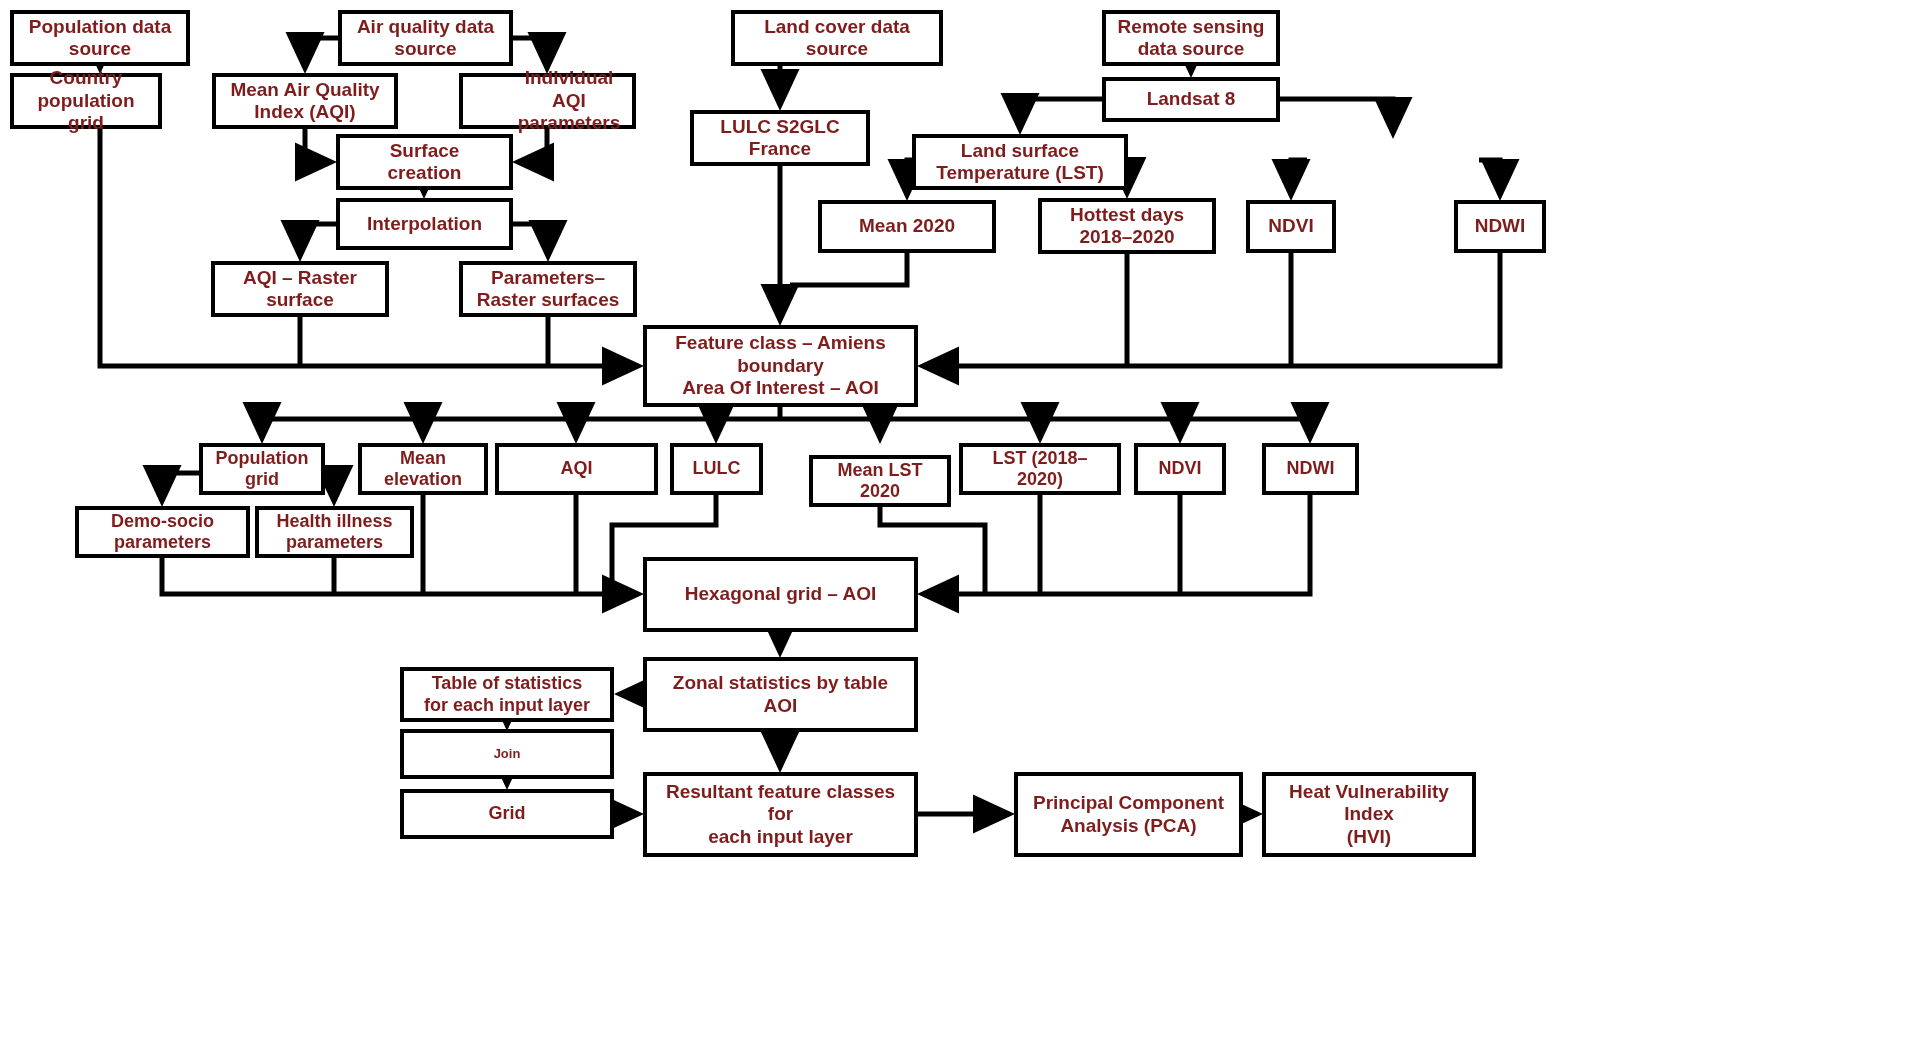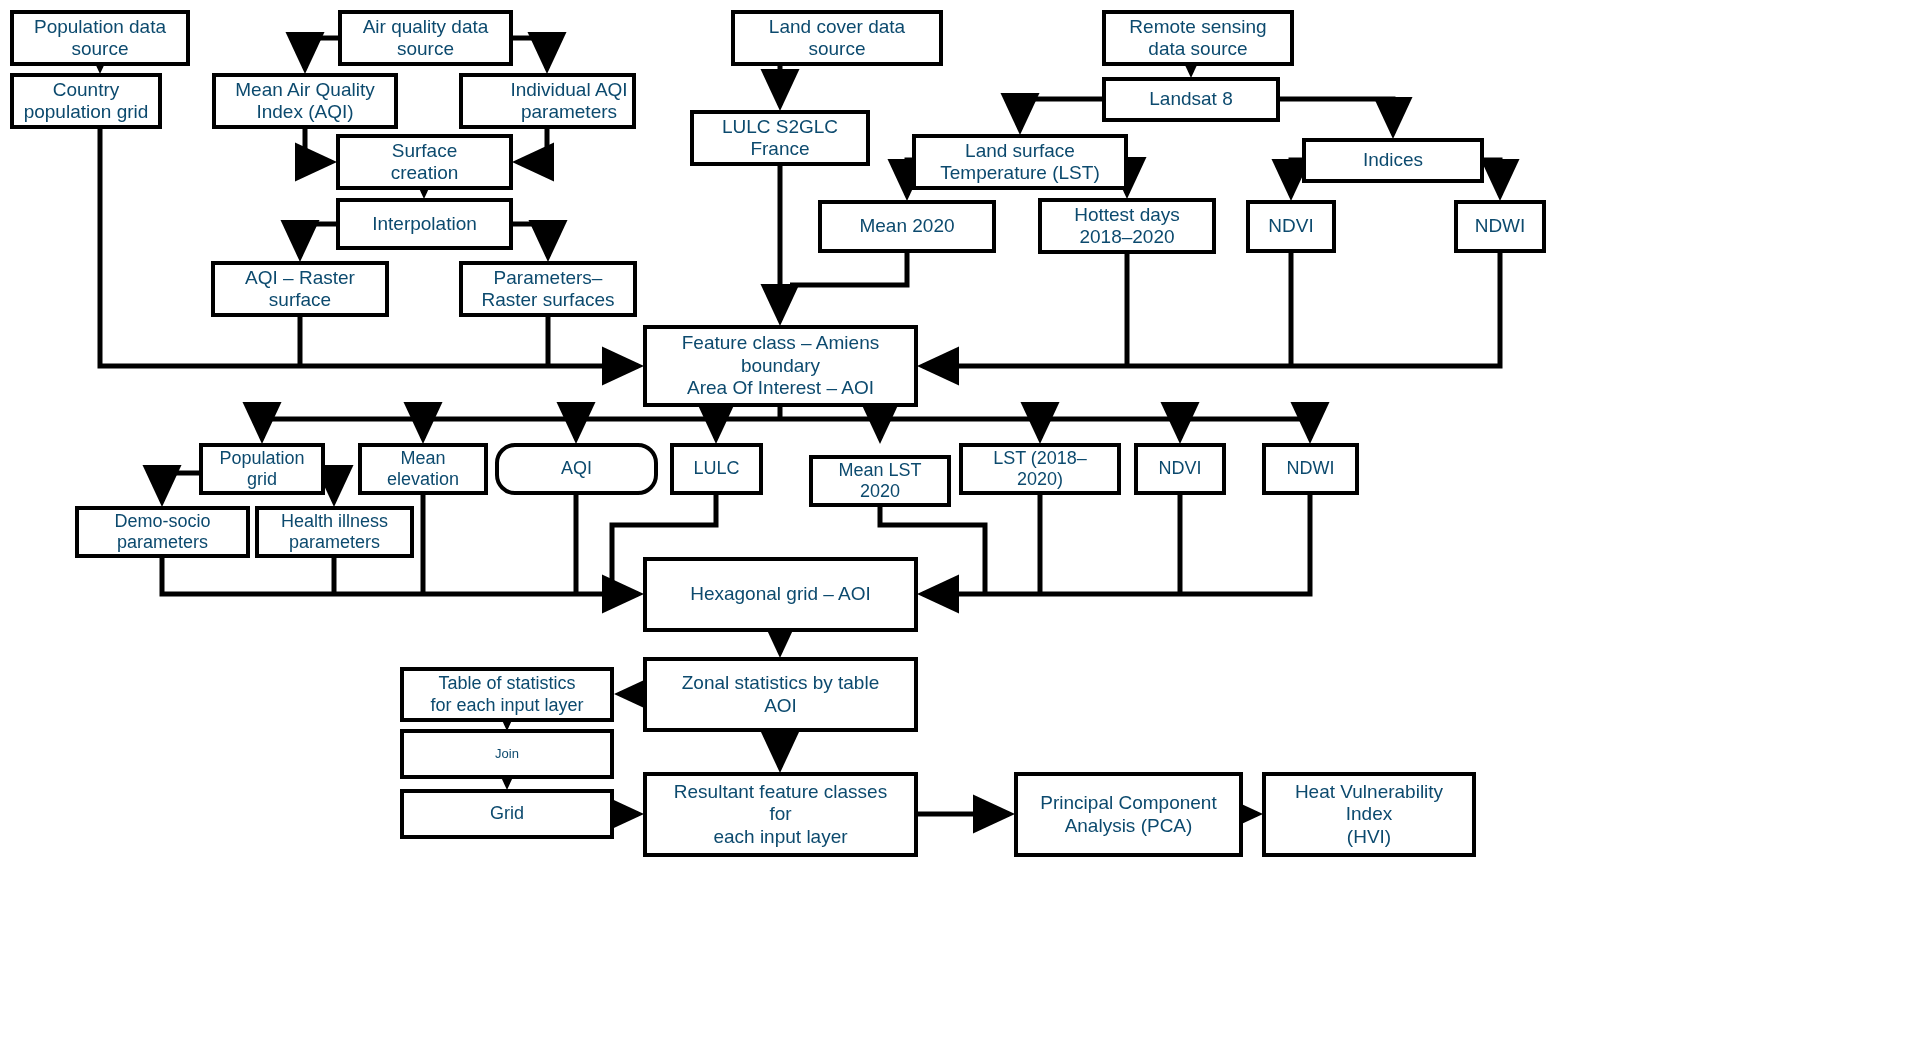--- a/index.html
+++ b/index.html
@@ -24,22 +24,22 @@
   }
   .node {
     position: absolute;
     box-sizing: border-box;
     background: #ffffff;
     border: 4px solid #000000;
     display: flex;
     align-items: center;
     justify-content: center;
     text-align: center;
-    color: #0c4a6e;
-    font-weight: normal;
+    color: #7f1d1d;
+    font-weight: bold;
     line-height: 1.18;
     padding: 2px 4px;
     z-index: 5;
   }
   .node .lbl {
     display: block;
     width: 100%;
     white-space: pre-line;
   }
 </style>
@@ -188,33 +188,30 @@
 
   <div class="node" style="left: 690px; top: 10px; width: 212px; height: 56px; font-size: 19px; margin-left: 41px;">
     <span class="lbl">Land cover data
 source</span>
   </div>
   <div class="node" style="left: 690px; top: 110px; width: 180px; height: 56px; font-size: 19px;">
     <span class="lbl">LULC S2GLC
 France</span>
   </div>
 
-  <div class="node" style="left: 1102px; top: 10px; width: 192px; height: 56px; font-size: 19px;">
+  <div class="node" style="left: 1102px; top: 10px; width: 178px; height: 56px; font-size: 19px;">
     <span class="lbl">Remote sensing
 data source</span>
   </div>
   <div class="node" style="left: 1102px; top: 77px; width: 178px; height: 45px; font-size: 19px;">
     <span class="lbl">Landsat 8</span>
   </div>
   <div class="node" style="left: 912px; top: 134px; width: 216px; height: 56px; font-size: 19px;">
     <span class="lbl">Land surface
 Temperature (LST)</span>
-  </div>
-  <div class="node" style="left: 1302px; top: 138px; width: 182px; height: 45px; font-size: 19px;">
-    <span class="lbl">Indices</span>
   </div>
   <div class="node" style="left: 818px; top: 200px; width: 178px; height: 53px; font-size: 19px;">
     <span class="lbl">Mean 2020</span>
   </div>
   <div class="node" style="left: 1038px; top: 198px; width: 178px; height: 56px; font-size: 19px;">
     <span class="lbl">Hottest days
 2018–2020</span>
   </div>
   <div class="node" style="left: 1246px; top: 200px; width: 90px; height: 53px; font-size: 19px;">
     <span class="lbl">NDVI</span>
@@ -230,21 +227,21 @@
   </div>
 
   <div class="node" style="left: 199px; top: 443px; width: 126px; height: 52px; font-size: 18px;">
     <span class="lbl">Population
 grid</span>
   </div>
   <div class="node" style="left: 358px; top: 443px; width: 130px; height: 52px; font-size: 18px;">
     <span class="lbl">Mean
 elevation</span>
   </div>
-  <div class="node" style="left: 495px; top: 443px; width: 163px; height: 52px; font-size: 18px; border-radius: 20px;">
+  <div class="node" style="left: 495px; top: 443px; width: 163px; height: 52px; font-size: 18px;">
     <span class="lbl">AQI</span>
   </div>
   <div class="node" style="left: 670px; top: 443px; width: 93px; height: 52px; font-size: 18px;">
     <span class="lbl">LULC</span>
   </div>
   <div class="node" style="left: 809px; top: 443px; width: 142px; height: 52px; font-size: 18px; margin-top: 12px;">
     <span class="lbl">Mean LST
 2020</span>
   </div>
   <div class="node" style="left: 959px; top: 443px; width: 162px; height: 52px; font-size: 18px;">

